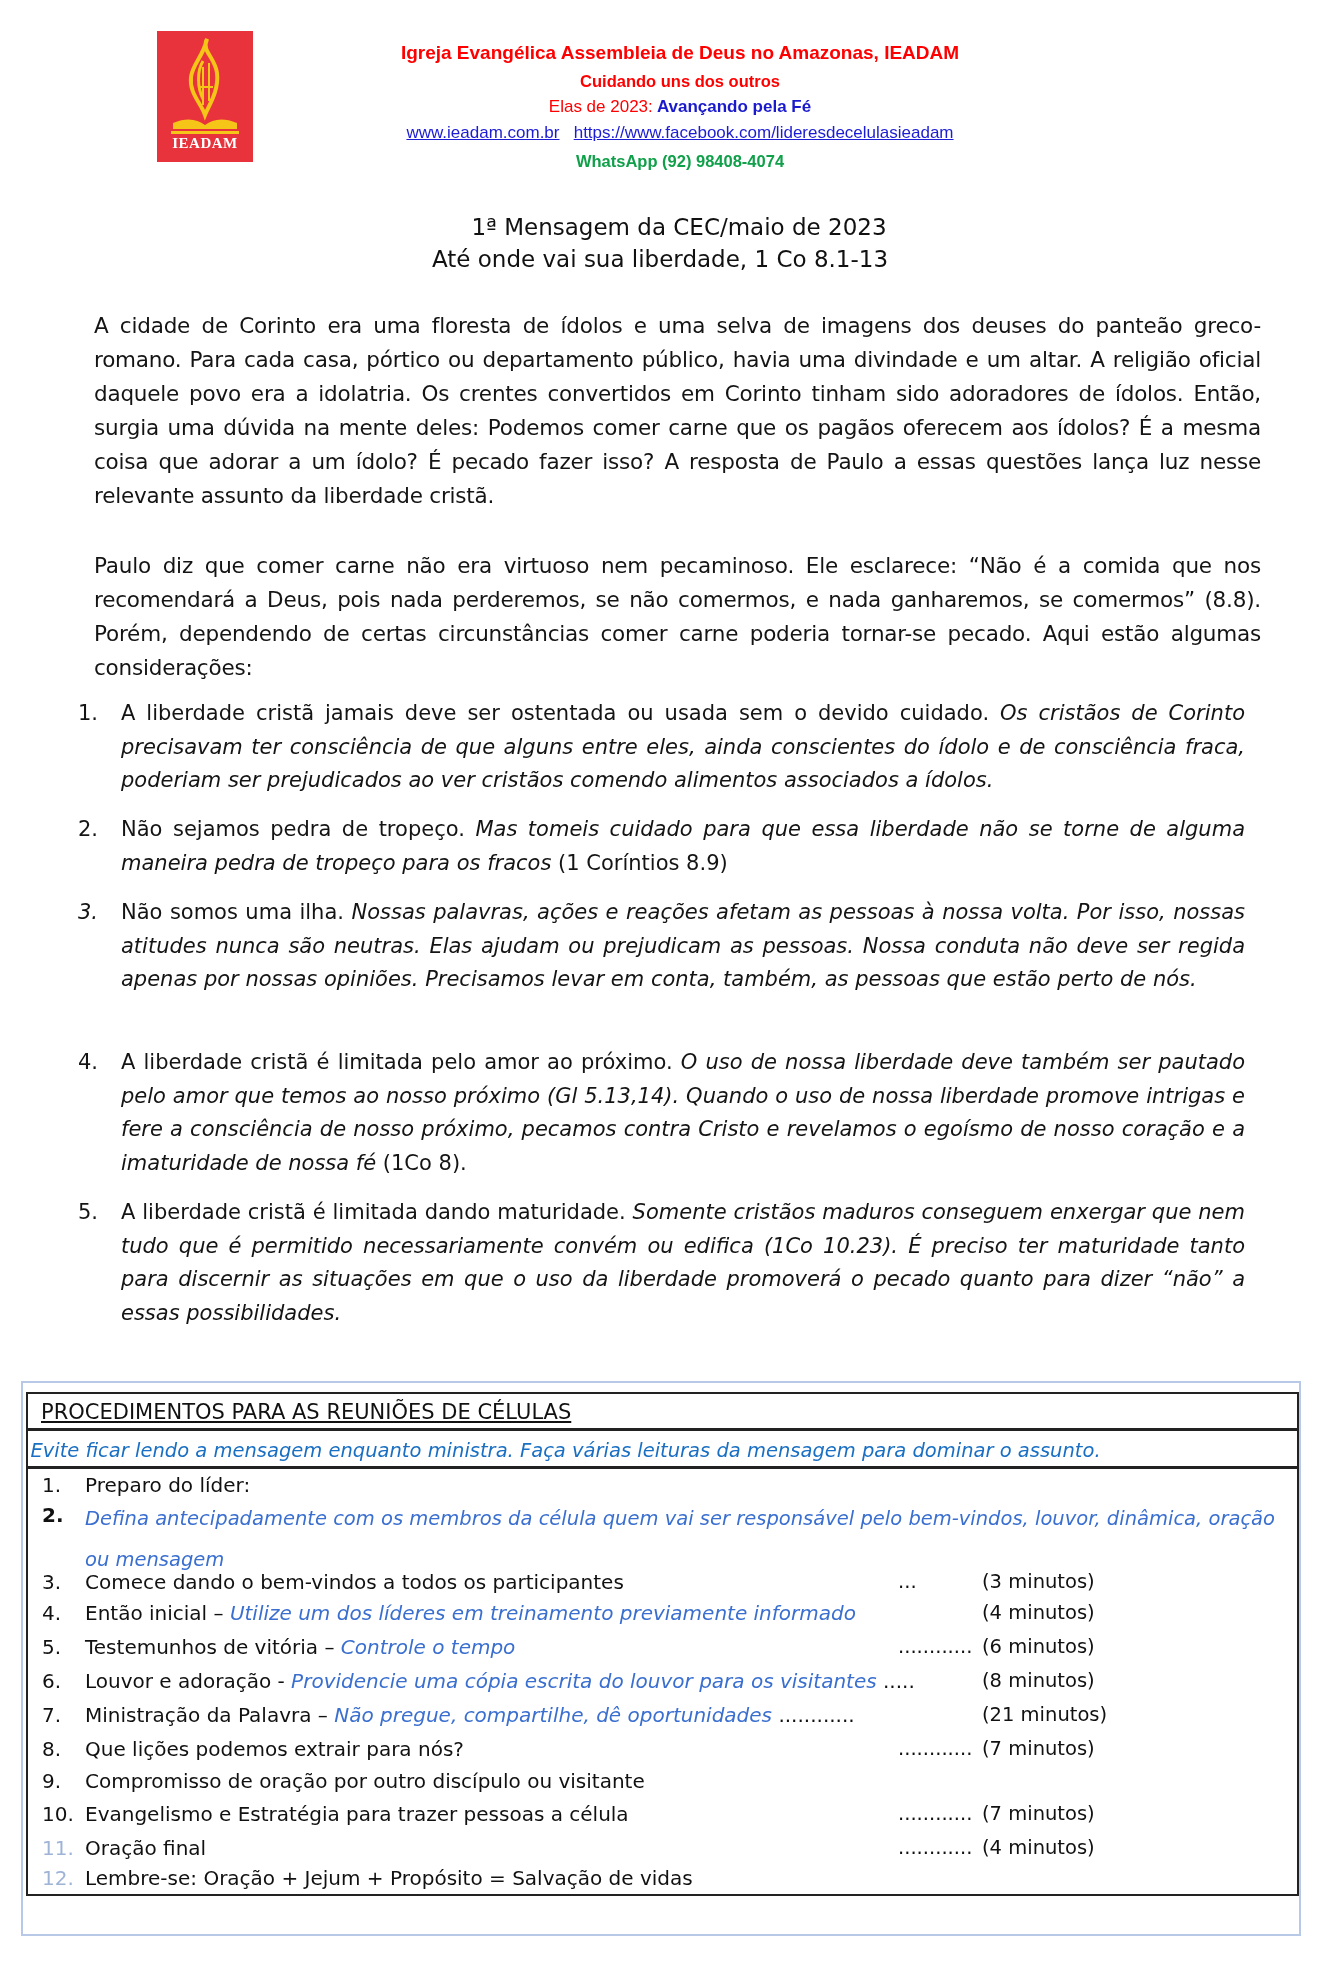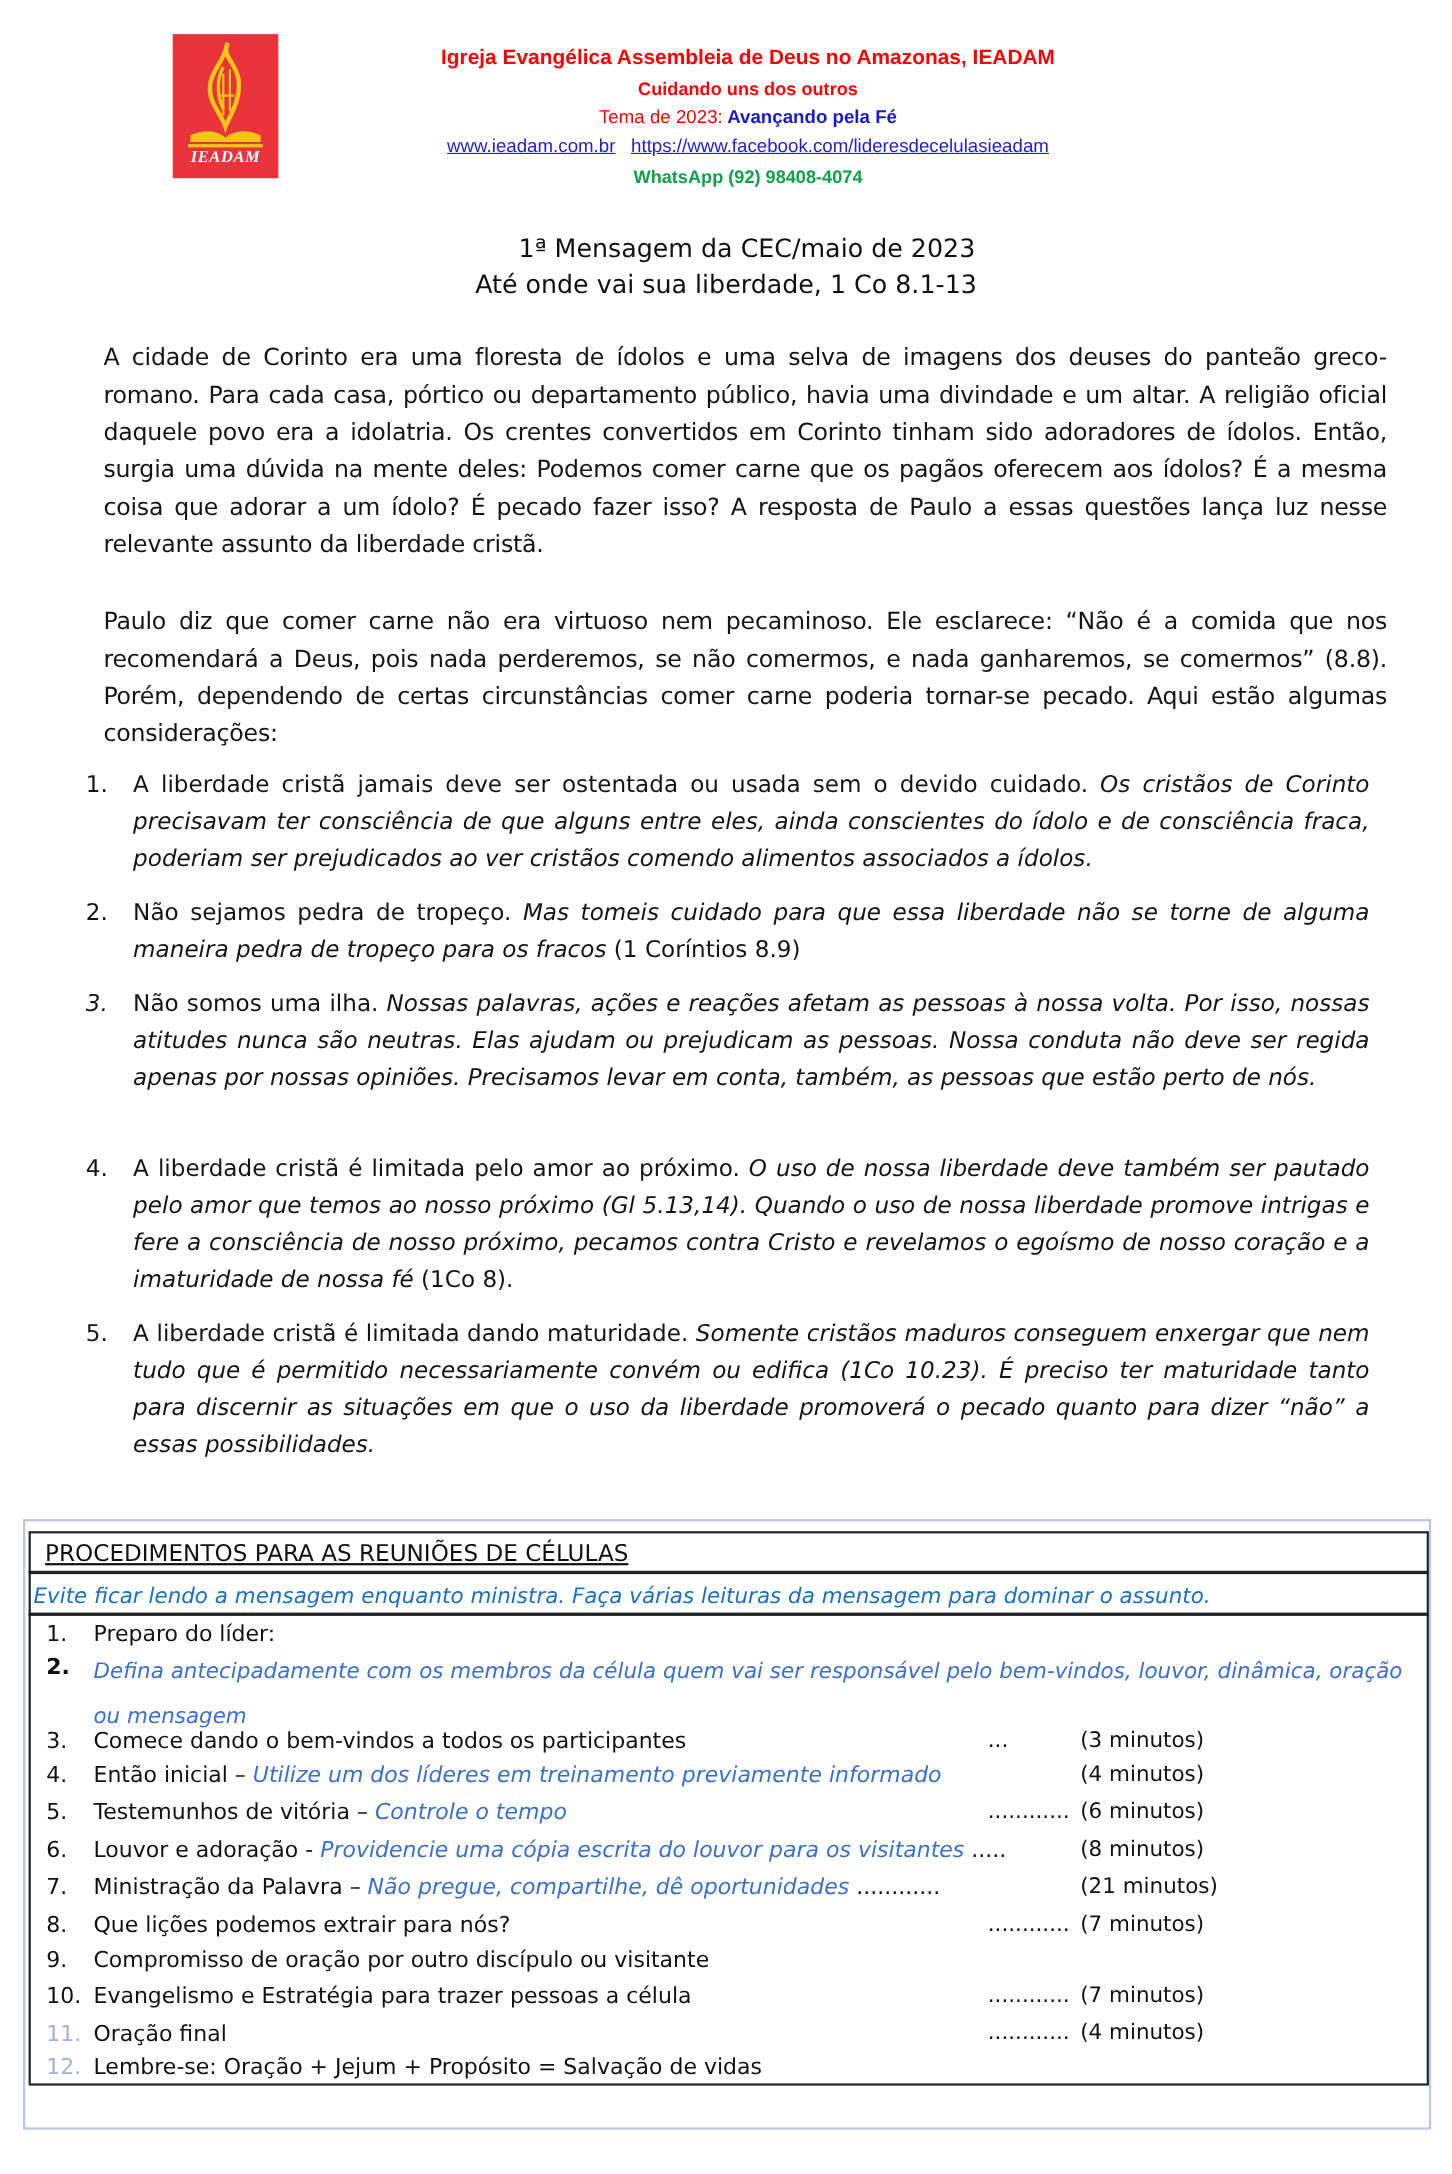--- a/index.html
+++ b/index.html
@@ -4,21 +4,21 @@
 <style>
   html, body { margin:0; padding:0; background:#ffffff; }
   body { width:1320px; height:1976px; position:relative; overflow:hidden;
          font-family:"DejaVu Sans", sans-serif; color:#111; }
   .abs { position:absolute; }
   
   .logo { left:157px; top:31px; width:96px; height:131px; background:#e8323c; }
   .logo svg { display:block; }
   .logo-text { position:absolute; left:0; right:0; bottom:10px; text-align:center;
                font-family:"Liberation Serif", serif; font-weight:bold; color:#fff;
-               font-size:15px; letter-spacing:0.5px;font-style:italic; }
+               font-size:15px; letter-spacing:0.5px; }
   .hdr { left:300px; width:760px; text-align:center; font-family:"Liberation Sans", sans-serif;
          font-weight:bold; font-size:18px; line-height:26px; }
   .hdr-red { color:#ff0000; }
   .hdr-blue { color:#1a1acc; }
   .hdr-link { color:#1c1cd4; text-decoration:underline; font-weight:normal; }
   .hdr-green { color:#11a04a; }
   .hdr-thin { font-weight:normal; }
   
   .title { left:0; width:1320px; text-align:center; font-family:"DejaVu Sans", sans-serif;
            font-size:23px; line-height:32px; color:#111; }
@@ -60,21 +60,21 @@
     <line x1="42" y1="56" x2="56" y2="56" stroke="#f5c518" stroke-width="2"></line>
     <path d="M16 92 C30 86 40 88 48 94 C56 88 66 86 80 92 L80 98 L16 98 Z" fill="#f5c518"></path>
     <rect x="14" y="100" width="68" height="3" fill="#f5c518"></rect>
   </svg>
   <div class="logo-text">IEADAM</div>
 </div>
 
 <div class="abs hdr hdr-red" style="top:40px;font-size:19px;">Igreja Evangélica Assembleia de Deus no Amazonas, IEADAM</div>
 <div class="abs hdr hdr-red" style="top:68px;font-size:16.5px;">Cuidando uns dos outros</div>
 <div class="abs hdr" style="top:94px;font-size:17px;">
-  <span class="hdr-red hdr-thin">Tema de 2023:</span>
+  <span class="hdr-red hdr-thin">Elas de 2023:</span>
   <span class="hdr-blue">Avançando pela Fé</span>
 </div>
 <div class="abs hdr" style="top:120px;font-size:17px;">
   <span class="hdr-link">www.ieadam.com.br</span>&nbsp;&nbsp;
   <span class="hdr-link">https://www.facebook.com/lideresdecelulasieadam</span>
 </div>
 <div class="abs hdr hdr-green" style="top:148px;font-size:16.5px;">WhatsApp (92) 98408-4074</div>
 
 <div class="abs title" style="top:211px;padding-left:19px;">1ª Mensagem da CEC/maio de 2023</div>
 <div class="abs title" style="top:243px;">Até onde vai sua liberdade, 1 Co 8.1-13</div>

